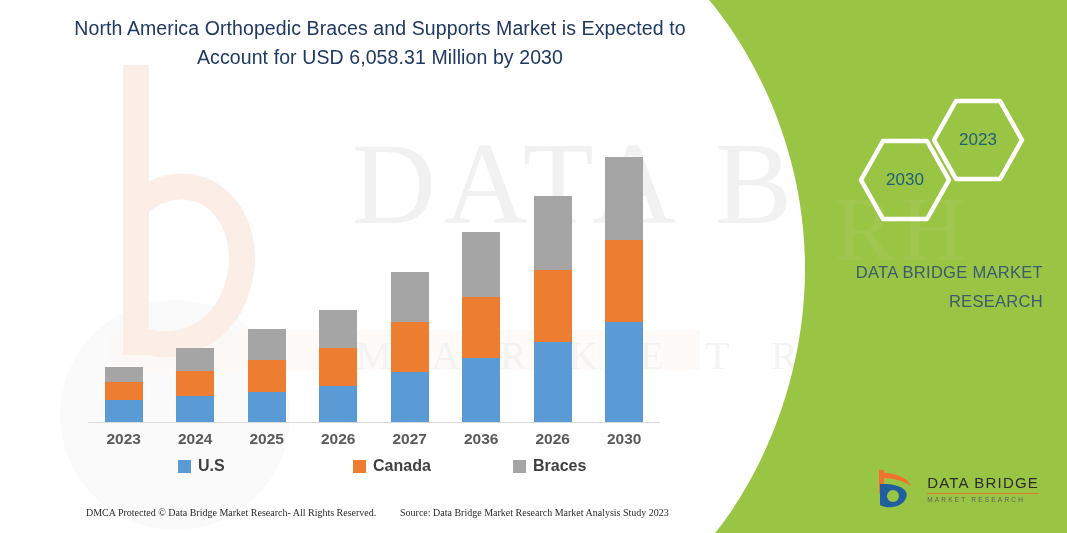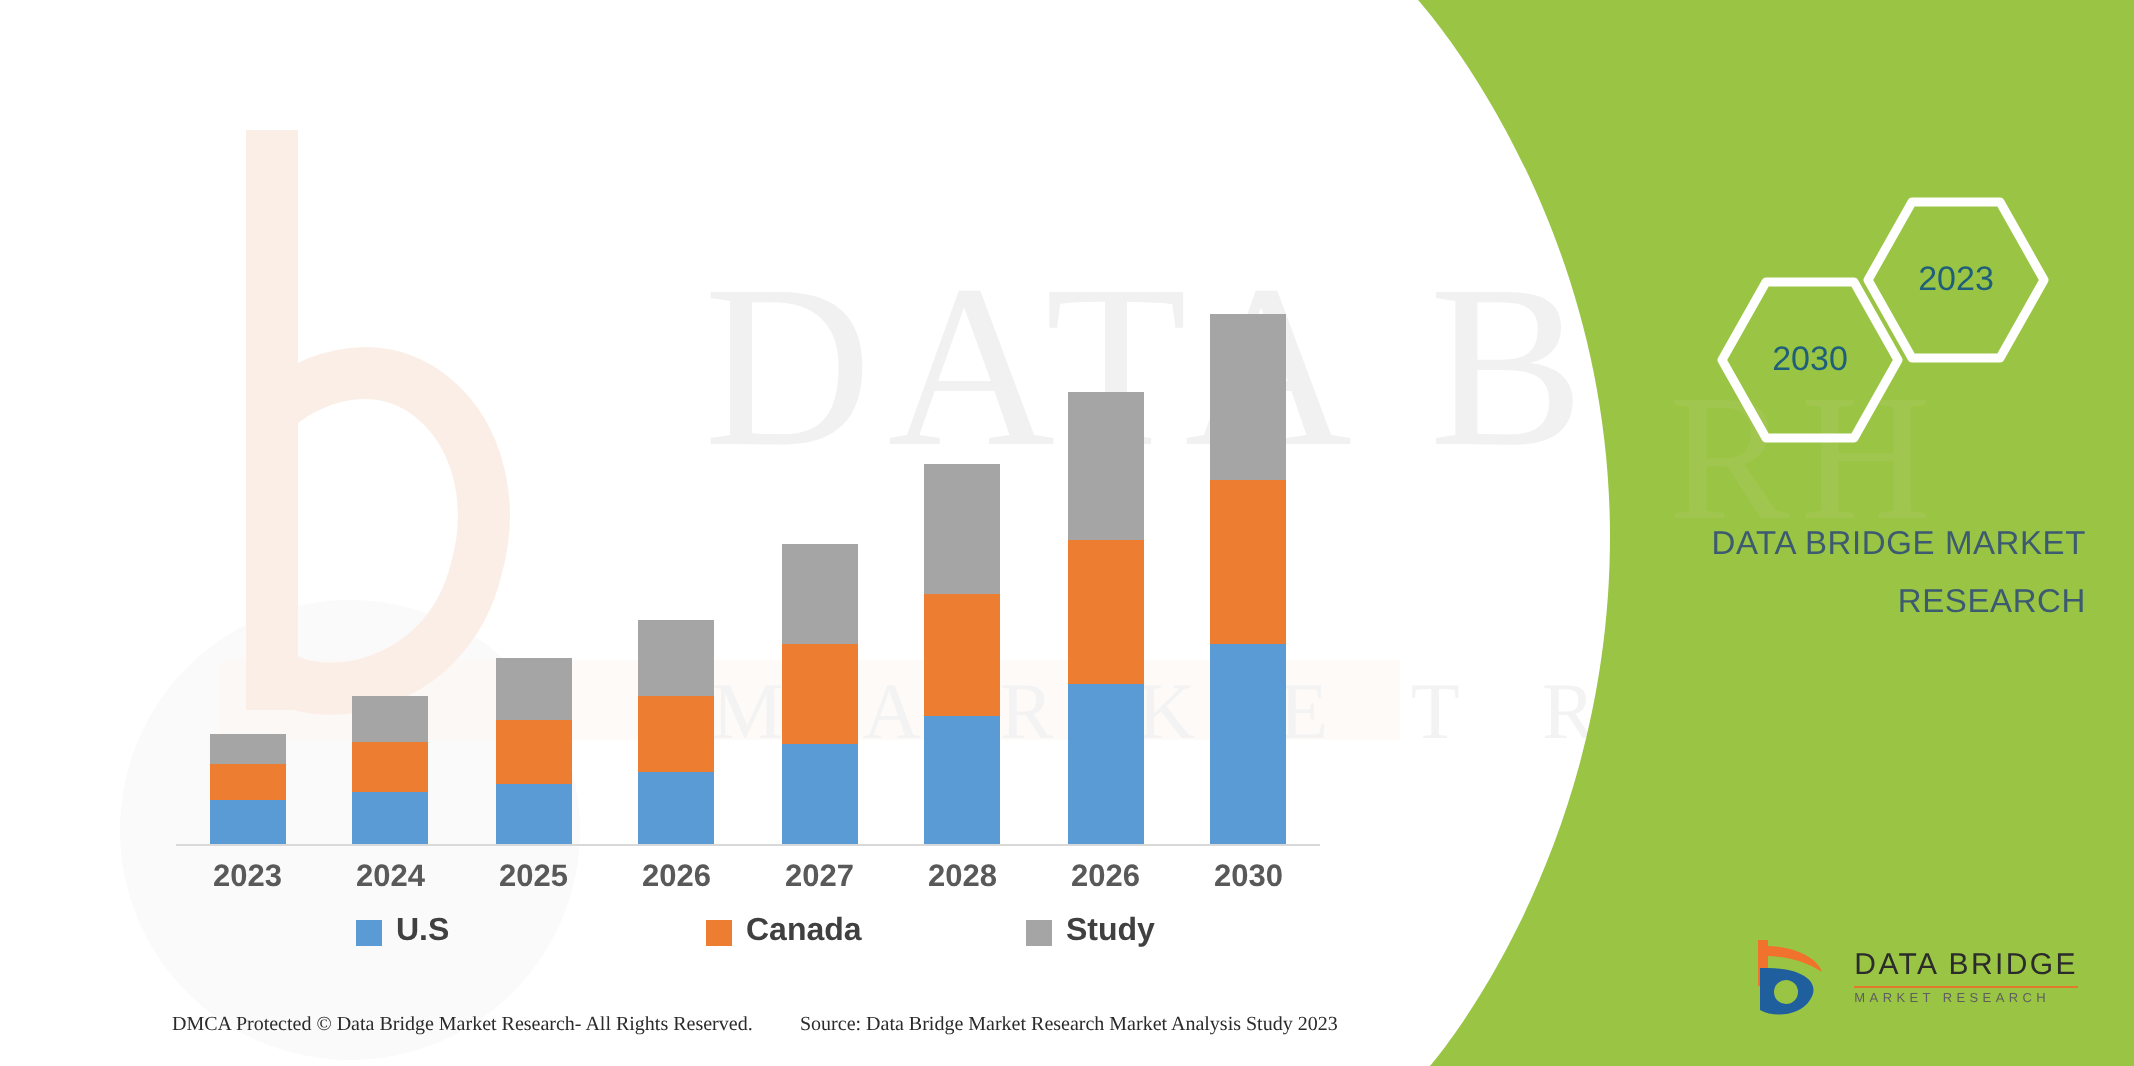--- a/index.html
+++ b/index.html
@@ -120,20 +120,21 @@
 
   <div class="wm-circle"></div>
   <div class="wm-pinkbar"></div>
   <svg class="wm-b" viewBox="0 0 150 330">
     <path d="M18 10 L18 300" stroke="#fbeee6" stroke-width="26" fill="none"></path>
     <path d="M18 150 C 80 100, 140 160, 120 230 C 105 290, 40 300, 18 280" stroke="#fbeee6" stroke-width="26" fill="none"></path>
   </svg>
   <div class="bg-wm wm-big">DATA BRIDGE</div>
   <div class="bg-wm wm-small">M A R K E T   R E S E A R C H</div>
 
+  <div class="title">North America Orthopedic Braces and Supports Market is Expected to Account for USD 6,058.31 Million by 2030</div>
 
   <div class="chart">
     <div class="axis-line"></div>
     <div class="plot" id="plot">
         <div class="bar-group" style="left: 16.75px;">
           <div class="seg seg-gray" title="Mexico 2023" style="height: 15px; background: rgb(165, 165, 165);"></div>
           <div class="seg seg-orange" title="Canada 2023" style="height: 18px; background: rgb(237, 125, 49);"></div>
           <div class="seg seg-blue" title="U.S 2023" style="height: 22px; background: rgb(91, 155, 213);"></div>
         </div>
         <div class="bar-group" style="left: 88.25px;">
@@ -171,36 +172,36 @@
           <div class="seg seg-orange" title="Canada 2030" style="height: 82px; background: rgb(237, 125, 49);"></div>
           <div class="seg seg-blue" title="U.S 2030" style="height: 100px; background: rgb(91, 155, 213);"></div>
         </div>
       </div>
     <div class="xlabels" id="xlabels">
         <div class="xlabel" style="left: 5.75px;">2023</div>
         <div class="xlabel" style="left: 77.25px;">2024</div>
         <div class="xlabel" style="left: 148.75px;">2025</div>
         <div class="xlabel" style="left: 220.25px;">2026</div>
         <div class="xlabel" style="left: 291.75px;">2027</div>
-        <div class="xlabel" style="left: 363.25px;">2028</div>
+        <div class="xlabel" style="left: 363.25px;">2036</div>
         <div class="xlabel" style="left: 434.75px;">2026</div>
         <div class="xlabel" style="left: 506.25px;">2030</div>
       </div>
     <div class="legend" id="legend">
         <div class="legend-item" style="left: 90px;">
           <span class="legend-swatch" style="background: rgb(91, 155, 213);"></span>
           <span class="legend-label">U.S</span>
         </div>
         <div class="legend-item" style="left: 265px;">
           <span class="legend-swatch" style="background: rgb(237, 125, 49);"></span>
           <span class="legend-label">Canada</span>
         </div>
         <div class="legend-item" style="left: 425px;">
           <span class="legend-swatch" style="background: rgb(165, 165, 165);"></span>
-          <span class="legend-label">Study</span>
+          <span class="legend-label">Braces</span>
         </div>
       </div>
   </div>
 
   <div class="footer">
     <div class="footer-text footer-left">DMCA Protected © Data Bridge Market Research-  All Rights Reserved.</div>
     <div class="footer-text footer-right">Source: Data Bridge Market Research  Market Analysis Study 2023</div>
   </div>
 
   <div class="green-panel">

